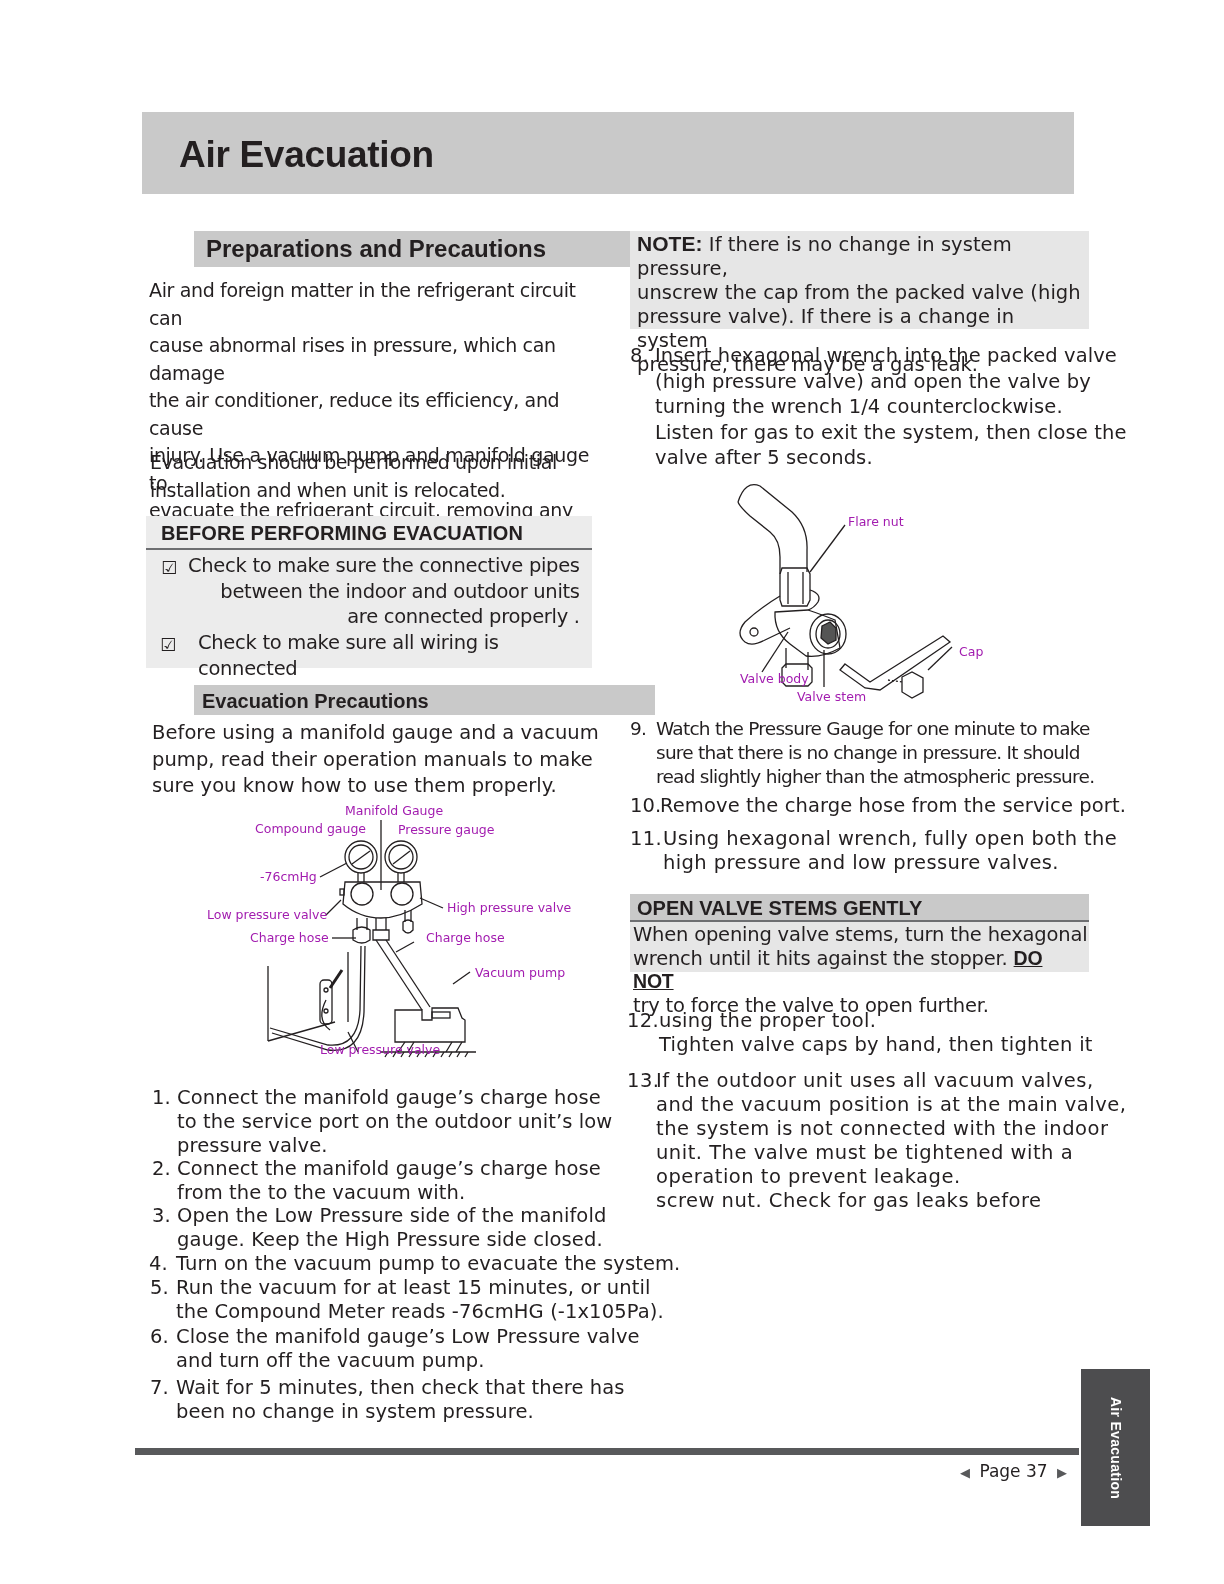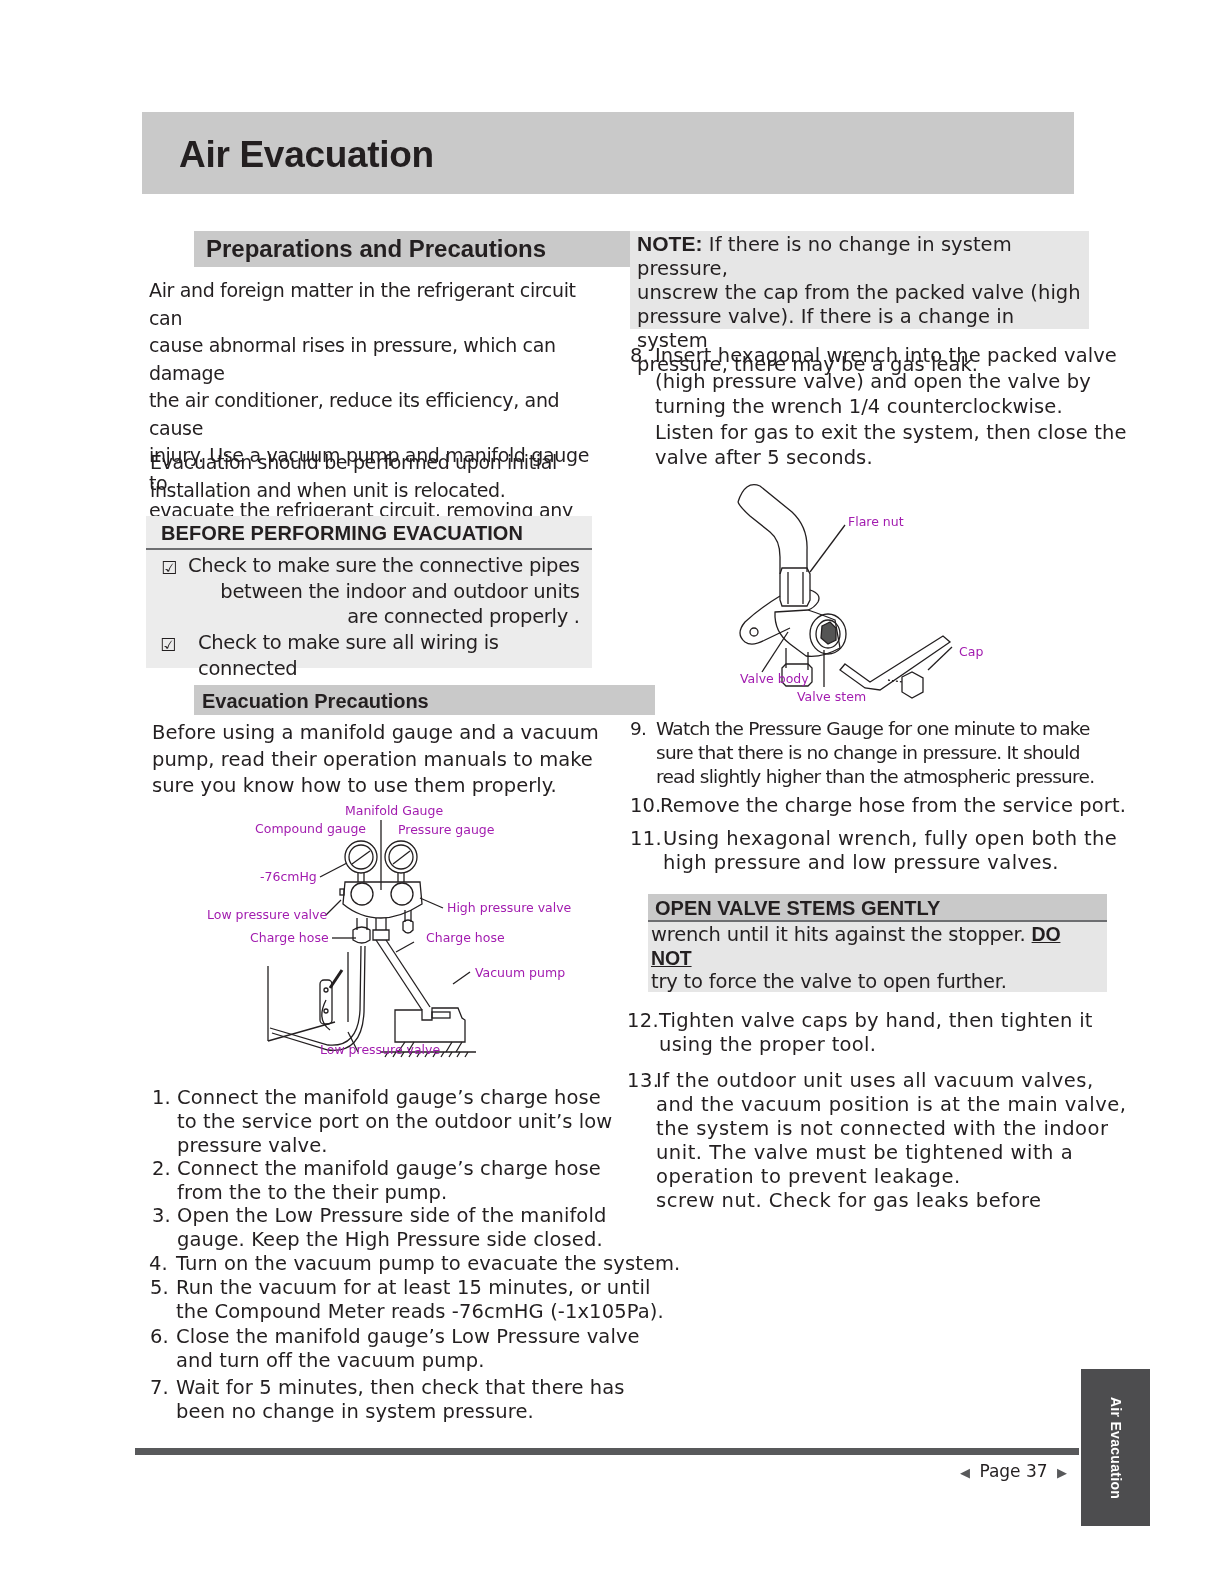--- a/index.html
+++ b/index.html
@@ -33,21 +33,21 @@
 
   .steps { font-size: 19.5px; line-height: 24px; letter-spacing: 0.1px; color: #231f20; }
   .step { position: absolute; }
   .step .num { position: absolute; left: 0; top: 0; }
   .step .txt { display: block; }
 
   .note-box { left: 630px; top: 231px; width: 459px; height: 98px; background: #e6e6e6; }
   .note-text { position: absolute; left: 7px; top: 1px; width: 450px; font-size: 19.5px; line-height: 24px; letter-spacing: 0.05px; }
   .note-label { font-family: "Liberation Sans", sans-serif; font-weight: bold; font-size: 21px; }
 
-  .open-box { left: 648px; top: 894px; width: 459px; height: 98px; background: #e6e6e6; }
+  .open-box { left: 630px; top: 894px; width: 459px; height: 78px; background: #e6e6e6; }
   .open-head { height: 26px; background: #c9c9c9; border-bottom: 2px solid #6d6e71;
                font-family: "Liberation Sans", sans-serif; font-weight: bold; font-size: 20px; line-height: 28px; padding-left: 7px; }
   .open-text { position: absolute; left: 3px; top: 29px; width: 455px; font-size: 19.5px; line-height: 23.5px; letter-spacing: -0.2px; }
   .do-not { font-family: "Liberation Sans", sans-serif; font-weight: bold; text-decoration: underline; }
 
   .footer-rule { left: 135px; top: 1448px; width: 944px; height: 7px; background: #58595b; }
   .pager { left: 960px; top: 1459px; font-size: 17px; line-height: 24px; color: #231f20; }
   .pager .arr { color: #58595b; font-size: 13px; }
   .side-tab { left: 1081px; top: 1369px; width: 69px; height: 157px; background: #4d4d4f; }
   .side-tab span { position: absolute; left: 50%; top: 50%; transform: translate(-50%, -50%) rotate(90deg);
@@ -176,21 +176,21 @@
     <div style="padding-left:25px;">
       <span class="txt">Connect the manifold gauge’s charge hose</span>
       <span class="txt">to the service port on the outdoor unit’s low</span>
       <span class="txt">pressure valve.</span>
     </div>
   </div>
   <div class="step" style="left:0; top:71px;">
     <span class="num">2.</span>
     <div style="padding-left:25px;">
       <span class="txt">Connect the manifold gauge’s charge hose</span>
-      <span class="txt">from the to the their pump.</span>
+      <span class="txt">from the to the vacuum with.</span>
     </div>
   </div>
   <div class="step" style="left:0; top:118px;">
     <span class="num">3.</span>
     <div style="padding-left:25px;">
       <span class="txt">Open the Low Pressure side of the manifold</span>
       <span class="txt">gauge. Keep the High Pressure side closed.</span>
     </div>
   </div>
   <div class="step" style="left:-3px; top:166px; white-space:nowrap;">
@@ -305,31 +305,32 @@
     <div style="padding-left:33px;">
       <span class="txt">Using hexagonal wrench, fully open both the</span>
       <span class="txt">high pressure and low pressure valves.</span>
     </div>
   </div>
 </div>
 
 <div class="abs open-box">
   <div class="open-head">OPEN VALVE STEMS GENTLY</div>
   <div class="open-text">
+    <div>When opening valve stems, turn the hexagonal</div>
     <div><span>wrench until it hits against the stopper. </span><span class="do-not">DO NOT</span></div>
     <div>try to force the valve to open further.</div>
   </div>
 </div>
 
 <div class="abs steps" style="left:627px; top:1009px; width:470px; letter-spacing:0.3px;">
   <div class="step" style="left:0; top:0; white-space:nowrap;">
     <span class="num">12.</span>
     <div style="padding-left:32px;">
+      <span class="txt">using the proper tool.</span>
       <span class="txt">Tighten valve caps by hand, then tighten it</span>
-      <span class="txt">using the proper tool.</span>
     </div>
   </div>
   <div class="step" style="left:0; top:60px; white-space:nowrap; letter-spacing:0.5px;">
     <span class="num">13.</span>
     <div style="padding-left:29px;">
       <span class="txt">If the outdoor unit uses all vacuum valves,</span>
       <span class="txt">and the vacuum position is at the main valve,</span>
       <span class="txt">the system is not connected with the indoor</span>
       <span class="txt">unit. The valve must be tightened with a</span>
       <span class="txt">operation to prevent leakage.</span>

